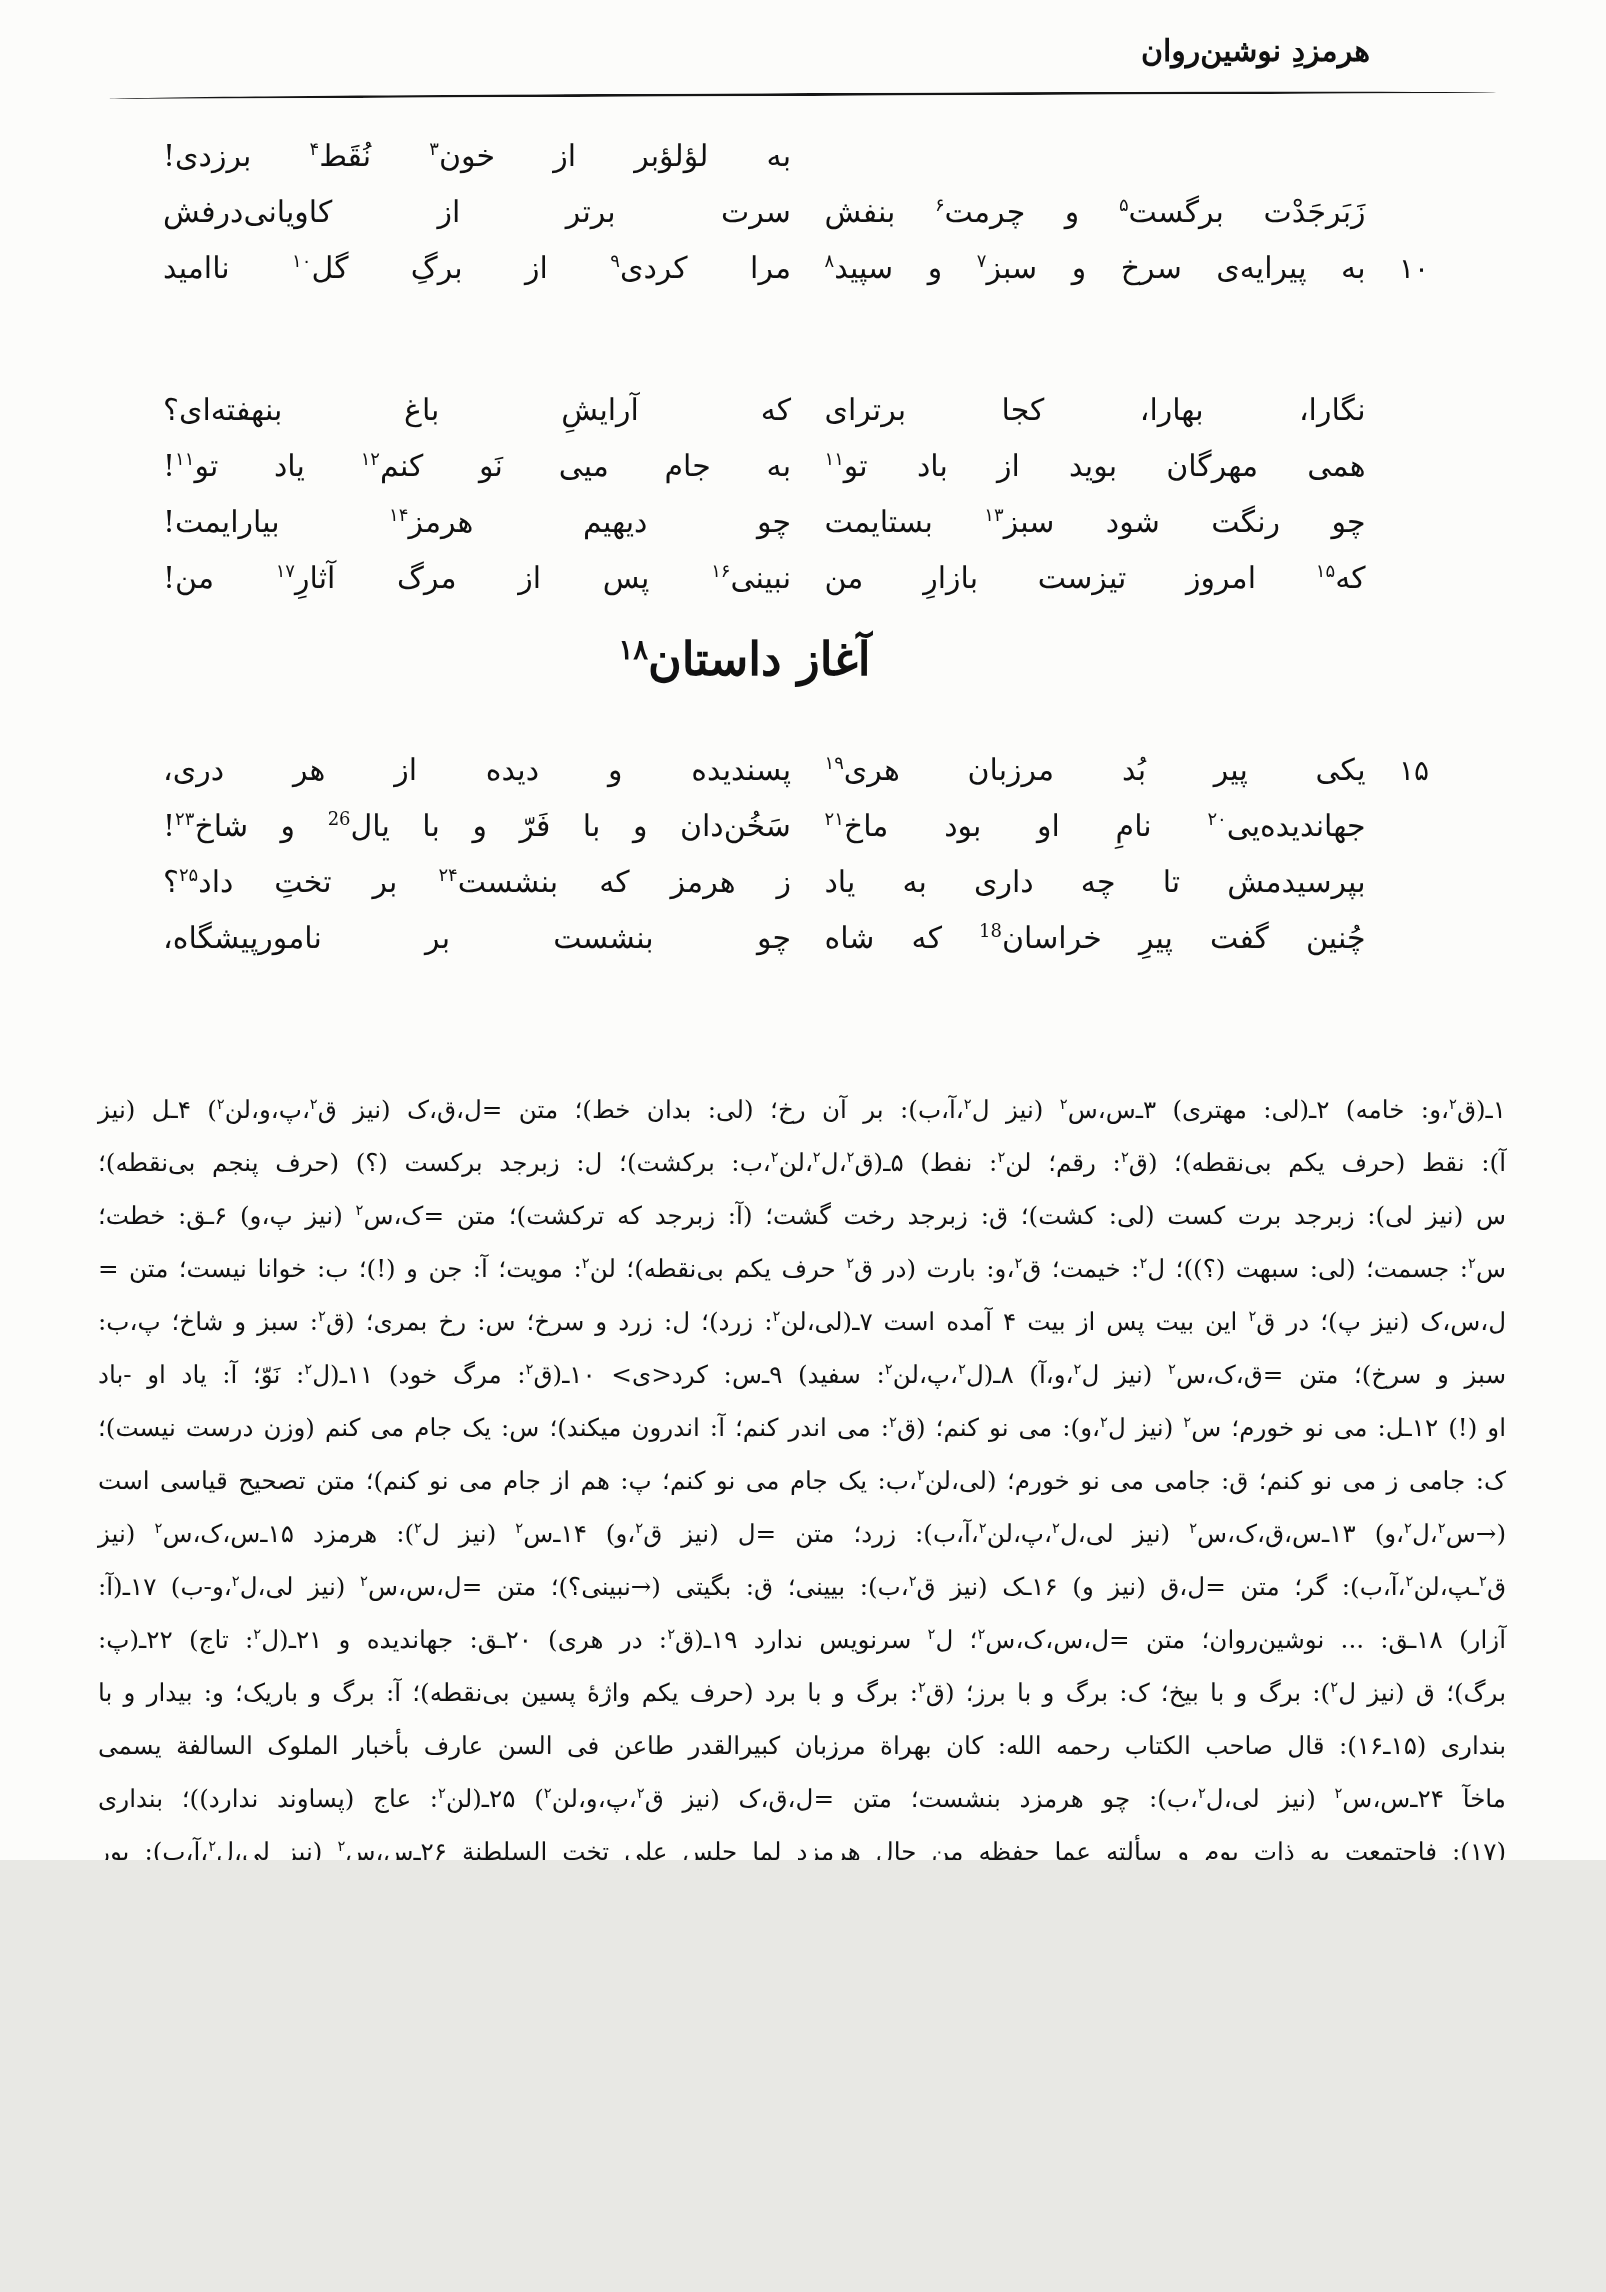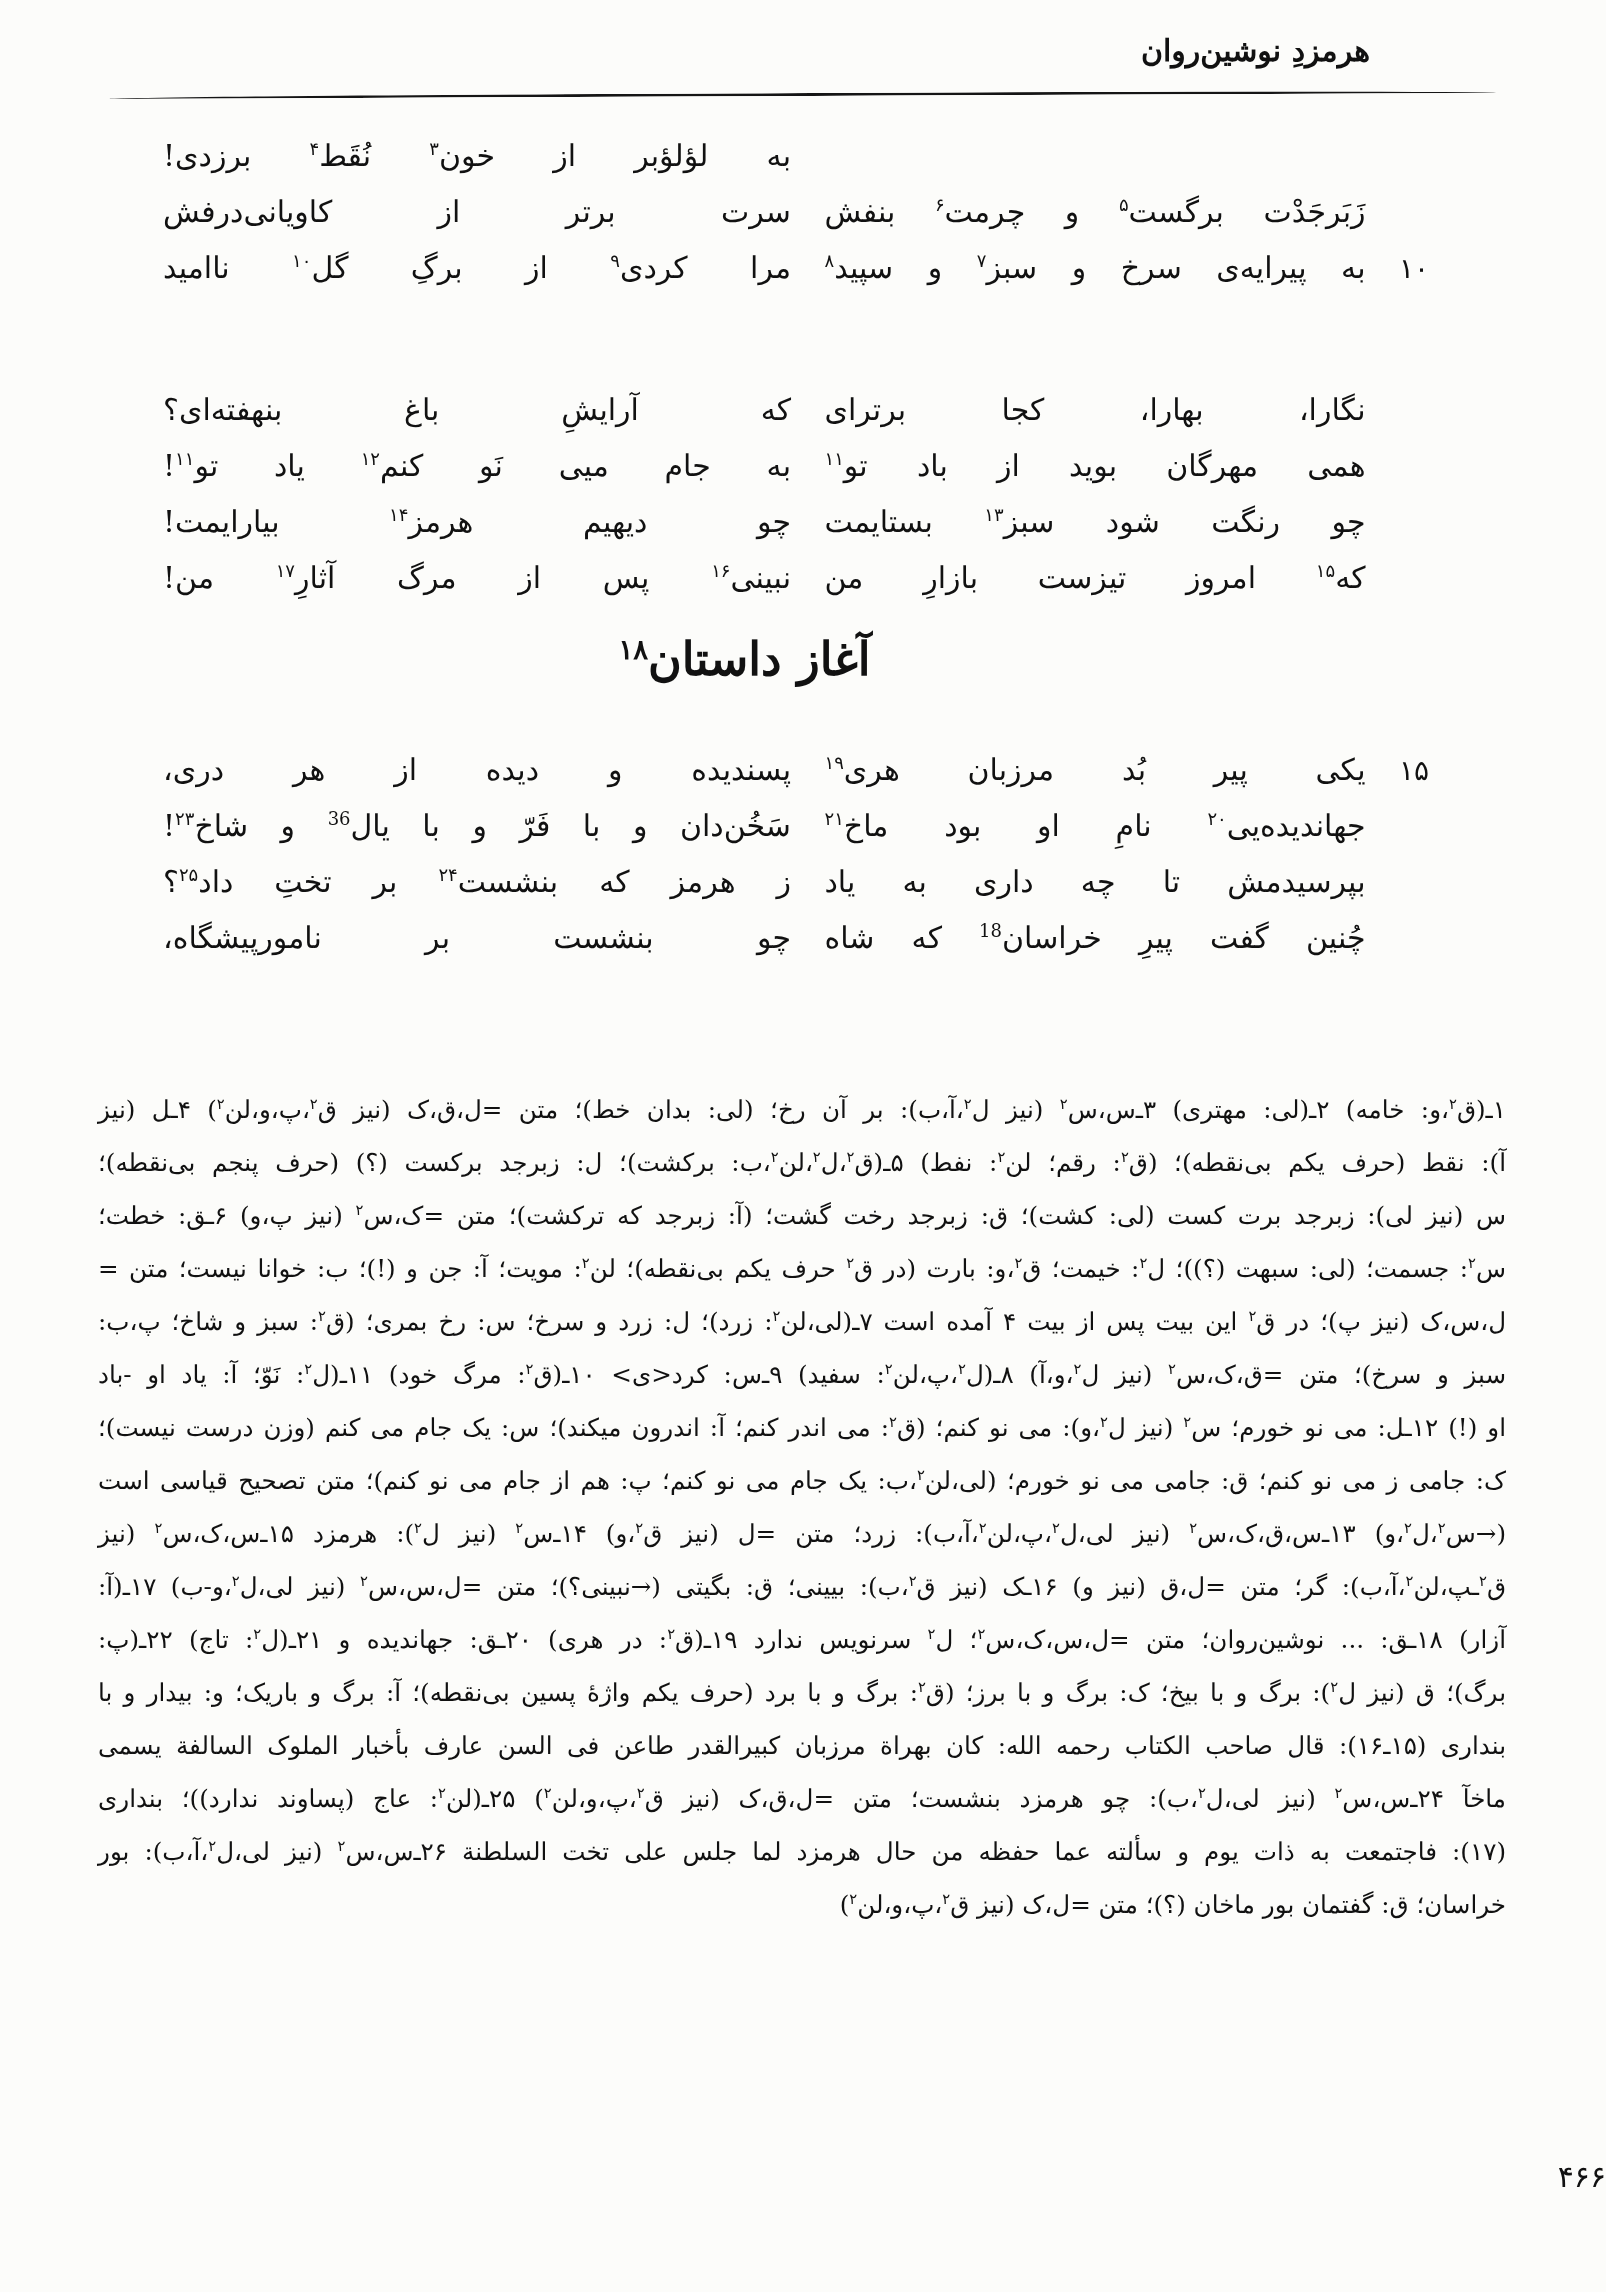--- a/index.html
+++ b/index.html
@@ -1,18 +1,18 @@
 <!DOCTYPE html>
 <html lang="fa" dir="rtl"><head>
 <meta charset="utf-8">
 <style>
   html,body{margin:0;padding:0;background:#e8e8e4;}
   .page{
     position:relative;
-    width:1607px;height:2292px;
+    width:1607px;height:1860px;
     background:#fcfcfa;
     color:#111;
     font-family:"DejaVu Serif", serif;
     direction:rtl;
     overflow:hidden;
   }
   
   .running-title{
     position:absolute;top:33px;right:236px;
     font-size:30px;font-weight:bold;letter-spacing:0;
@@ -112,21 +112,21 @@
 
   <section class="stanza" id="stanza-2" style="top:742px">
       <div class="vline">
         <span class="verse-number">۱۵</span>
         <span class="hemi hemi-right">یکی پیر بُد مرزبان هری<sup>۱۹</sup></span>
         <span class="hemi hemi-left">پسندیده و دیده از هر دری،</span>
       </div>
       <div class="vline">
         <span class="verse-number"></span>
         <span class="hemi hemi-right">جهاندیده‌یی<sup>۲۰</sup> نامِ او بود ماخ<sup>۲۱</sup></span>
-        <span class="hemi hemi-left">سَخُن‌دان و با فَرّ و با یال<sup>36</sup> و شاخ<sup>۲۳</sup>!</span>
+        <span class="hemi hemi-left">سَخُن‌دان و با فَرّ و با یال<sup>26</sup> و شاخ<sup>۲۳</sup>!</span>
       </div>
       <div class="vline">
         <span class="verse-number"></span>
         <span class="hemi hemi-right">بپرسیدمش تا چه داری به یاد</span>
         <span class="hemi hemi-left">ز هرمز که بنشست<sup>۲۴</sup> بر تختِ داد<sup>۲۵</sup>؟</span>
       </div>
       <div class="vline">
         <span class="verse-number"></span>
         <span class="hemi hemi-right">چُنین گفت پیرِ خراسان<sup>18</sup> که شاه</span>
         <span class="hemi hemi-left">چو بنشست بر نامورپیشگاه،</span>

